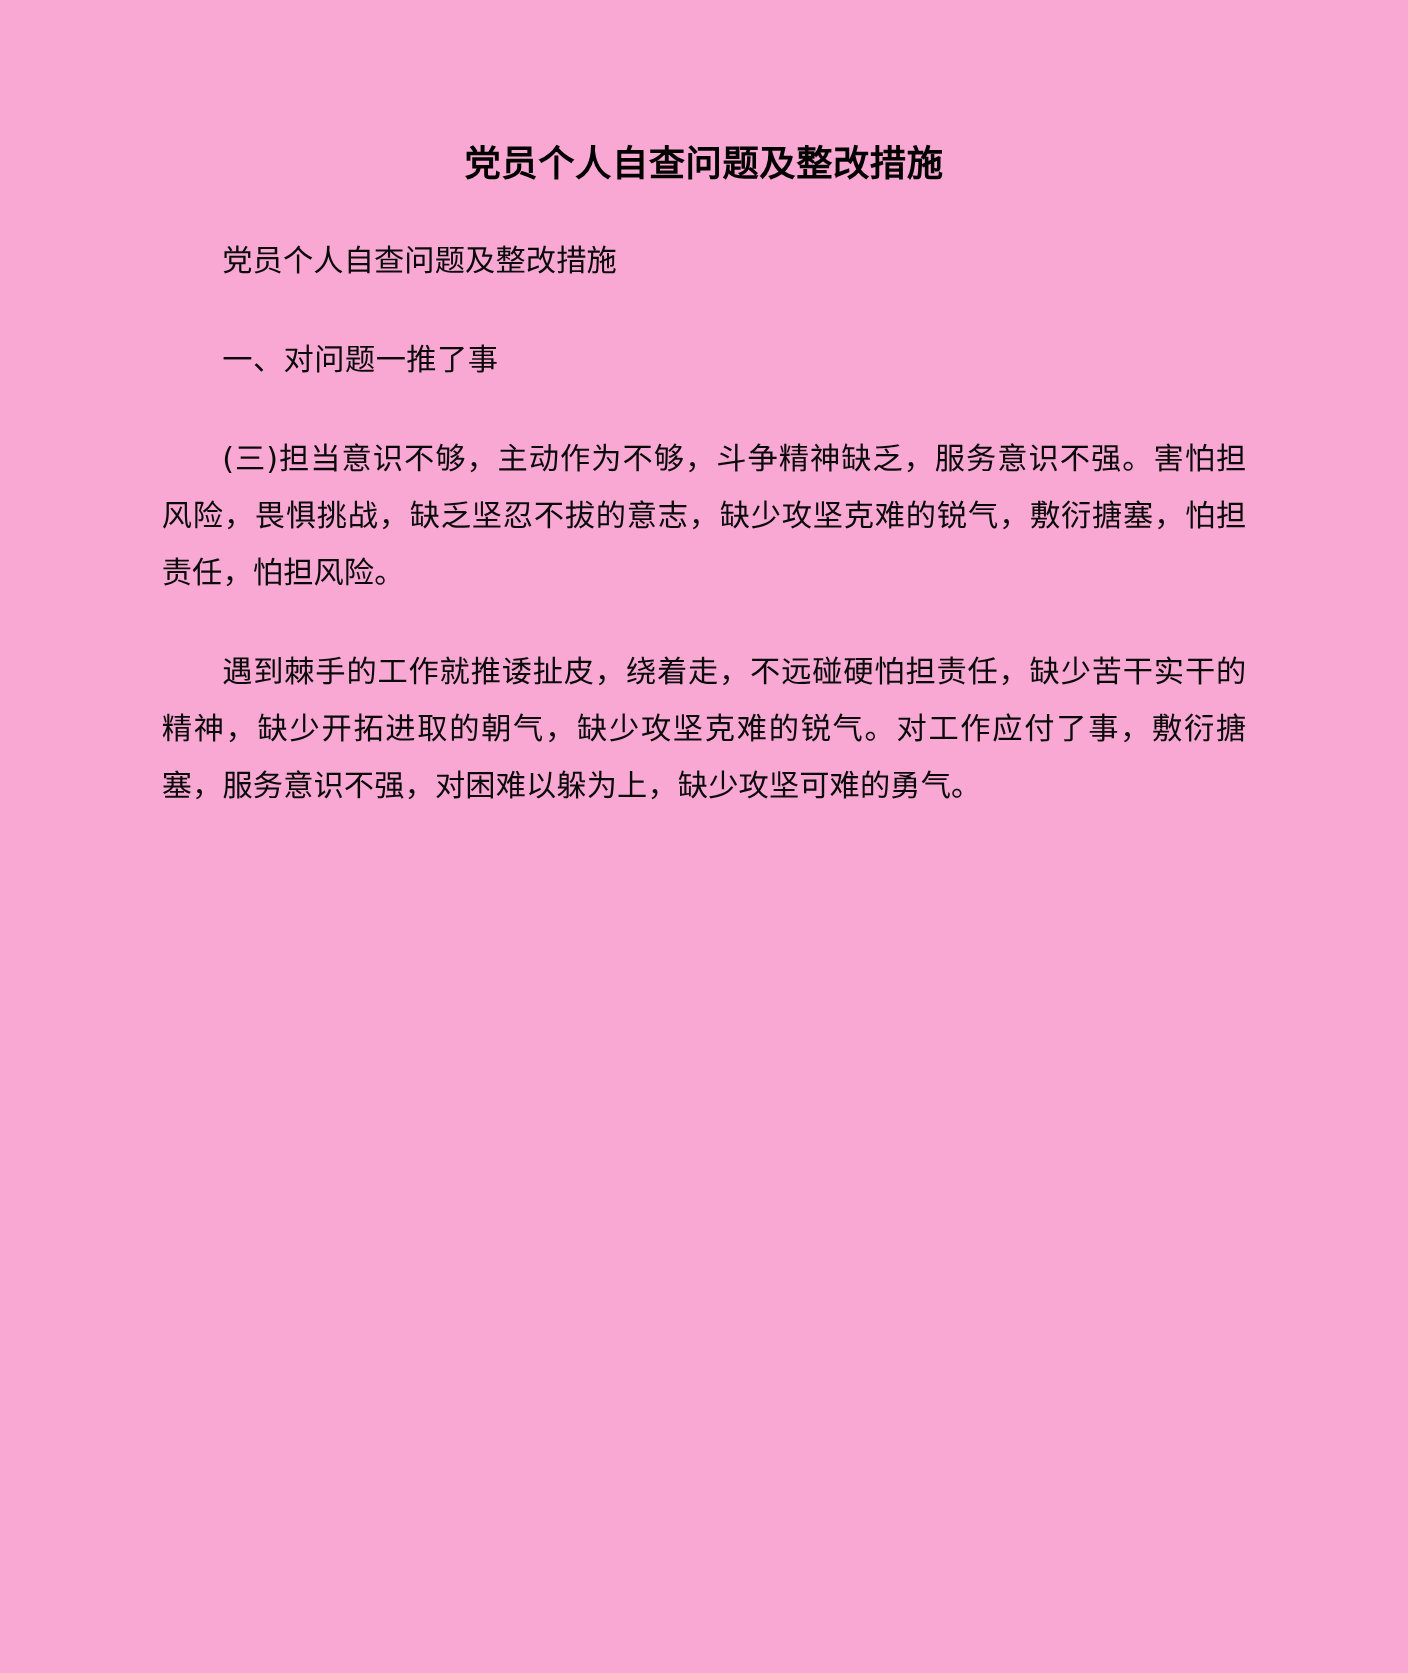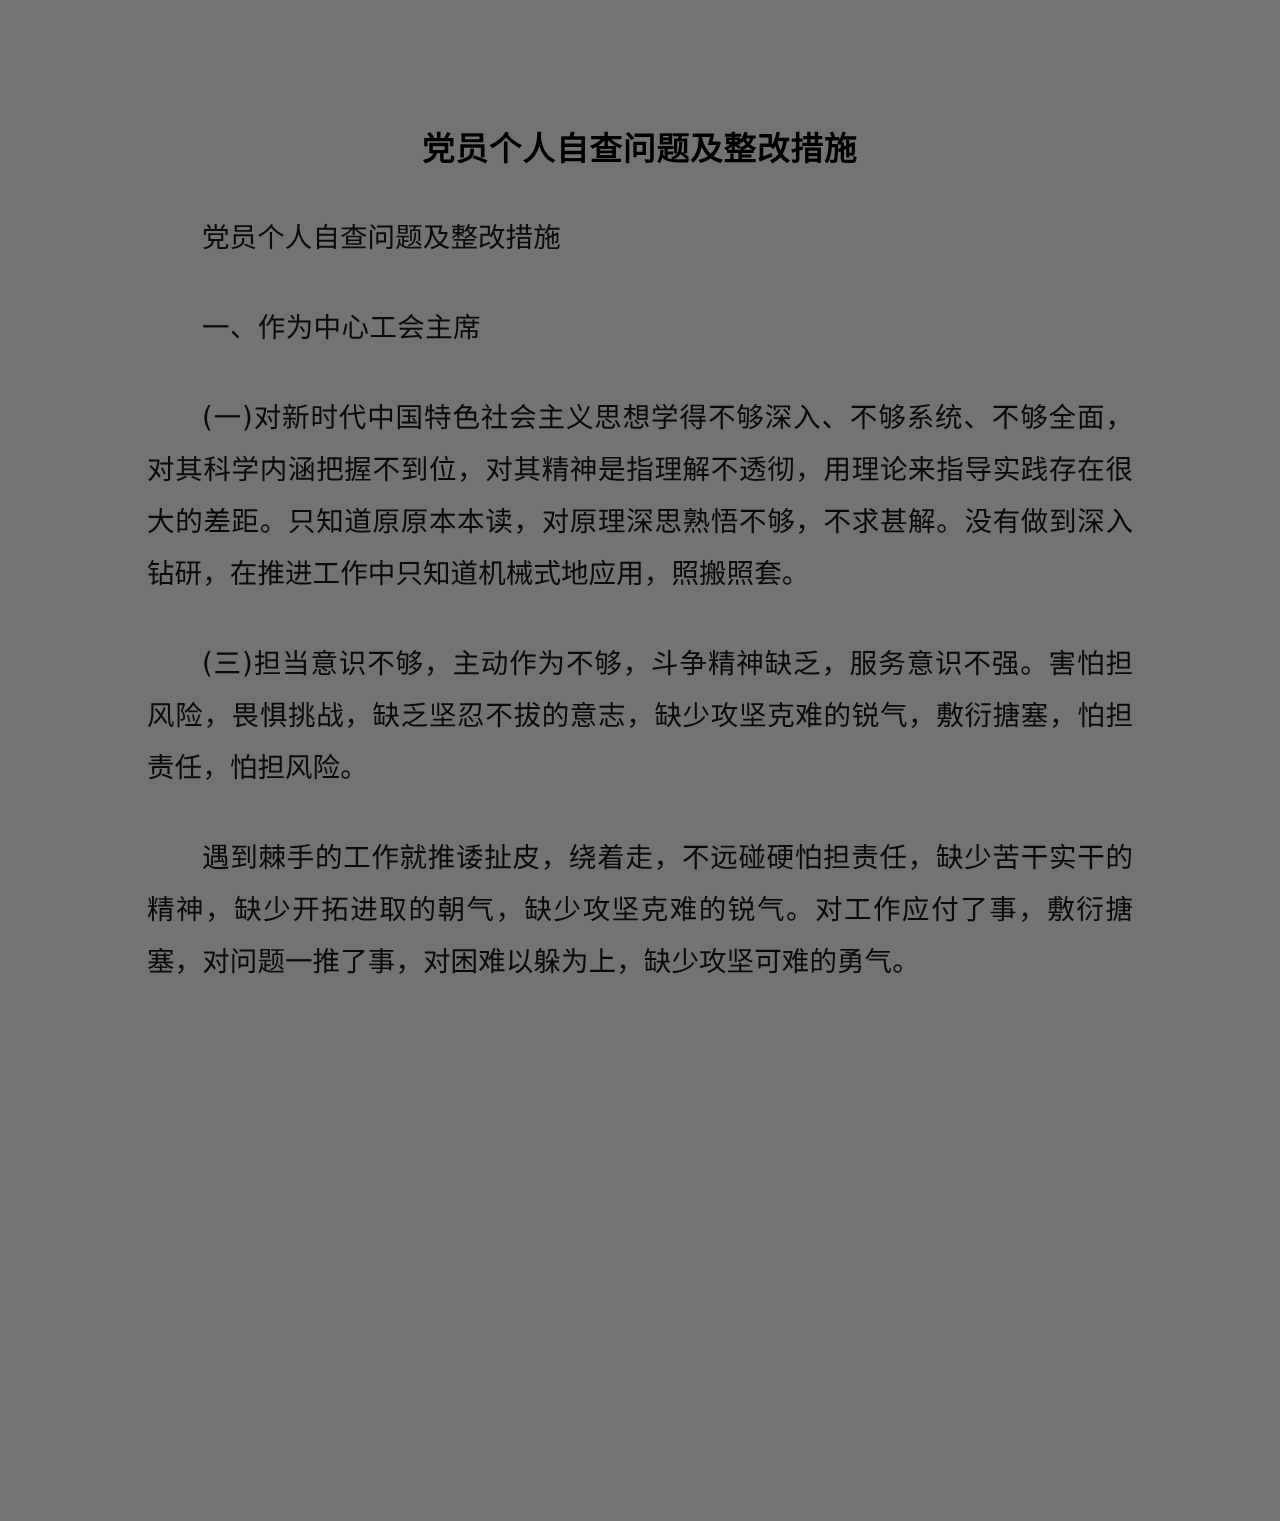--- a/index.html
+++ b/index.html
@@ -14,21 +14,21 @@
     font-family: "DejaVu Sans", "Liberation Sans", sans-serif;
     color: #0a0a0a;
     -webkit-font-smoothing: antialiased;
   }
   .page {
     position: relative;
     width: 1280px;
     min-height: 1521px;
     box-sizing: border-box;
     padding: 0;
-    background: #737373;
+    background: #f9a8d4;
     overflow: hidden;
   }
   .doc-title {
     margin: 0;
     padding-top: 128px;
     text-align: center;
     font-size: 33px;
     font-weight: 700;
     letter-spacing: 0.5px;
     line-height: 1.25;
@@ -69,24 +69,23 @@
 <body>
 
 <div class="page">
 
   <h1 class="doc-title">党员个人自查问题及整改措施</h1>
 
   <div class="body-block">
 
     <p class="para lead">党员个人自查问题及整改措施</p>
 
-    <p class="para section-heading">一、作为中心工会主席</p>
+    <p class="para section-heading">一、对问题一推了事</p>
 
-    <p class="para">(一)对新时代中国特色社会主义思想学得不够深入、不够系统、不够全面，对其科学内涵把握不到位，对其精神是指理解不透彻，用理论来指导实践存在很大的差距。只知道原原本本读，对原理深思熟悟不够，不求甚解。没有做到深入钻研，在推进工作中只知道机械式地应用，照搬照套。</p>
 
 
     <p class="para">(三)担当意识不够，主动作为不够，斗争精神缺乏，服务意识不强。害怕担风险，畏惧挑战，缺乏坚忍不拔的意志，缺少攻坚克难的锐气，敷衍搪塞，怕担责任，怕担风险。</p>
 
-    <p class="para">遇到棘手的工作就推诿扯皮，绕着走，不远碰硬怕担责任，缺少苦干实干的精神，缺少开拓进取的朝气，缺少攻坚克难的锐气。对工作应付了事，敷衍搪塞，对问题一推了事，对困难以躲为上，缺少攻坚可难的勇气。</p>
+    <p class="para">遇到棘手的工作就推诿扯皮，绕着走，不远碰硬怕担责任，缺少苦干实干的精神，缺少开拓进取的朝气，缺少攻坚克难的锐气。对工作应付了事，敷衍搪塞，服务意识不强，对困难以躲为上，缺少攻坚可难的勇气。</p>
 
 
   </div>
 </div>
 
 </body></html>

